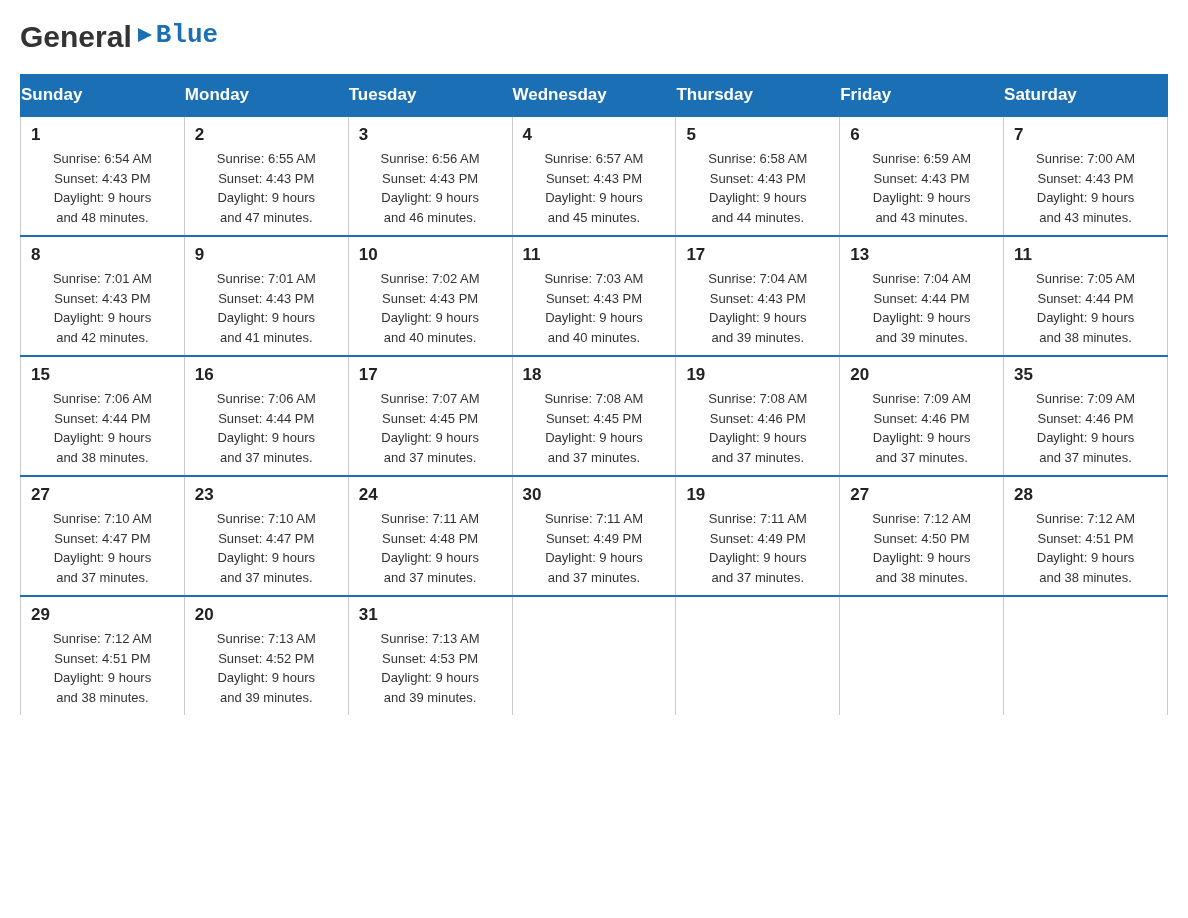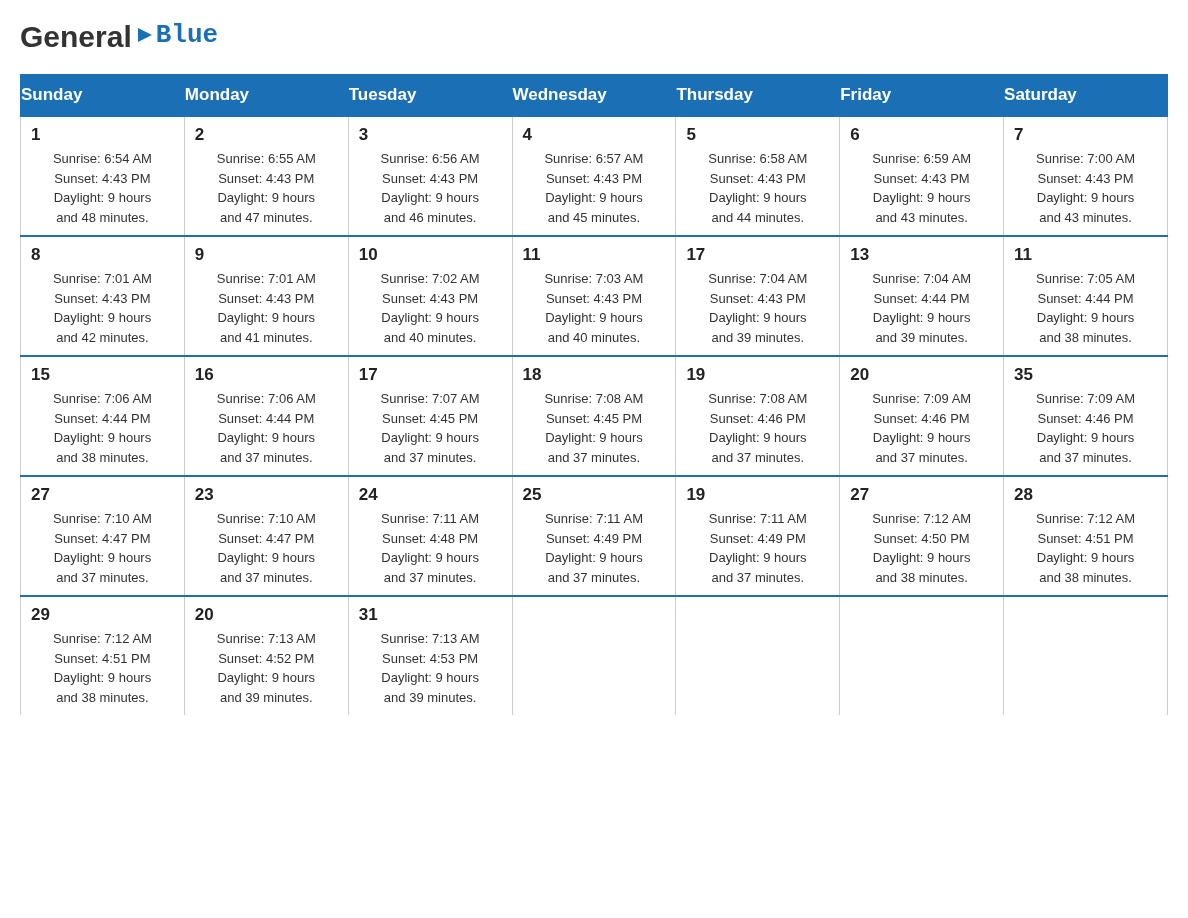--- a/index.html
+++ b/index.html
@@ -355,21 +355,21 @@
         <td>
           <span class="day-num">24</span>
           <div class="day-info">
             Sunrise: 7:11 AM<br>
             Sunset: 4:48 PM<br>
             Daylight: 9 hours<br>
             and 37 minutes.
           </div>
         </td>
         <td>
-          <span class="day-num">25</span>
+          <span class="day-num">30</span>
           <div class="day-info">
             Sunrise: 7:11 AM<br>
             Sunset: 4:49 PM<br>
             Daylight: 9 hours<br>
             and 37 minutes.
           </div>
         </td>
         <td>
           <span class="day-num">19</span>
           <div class="day-info">

